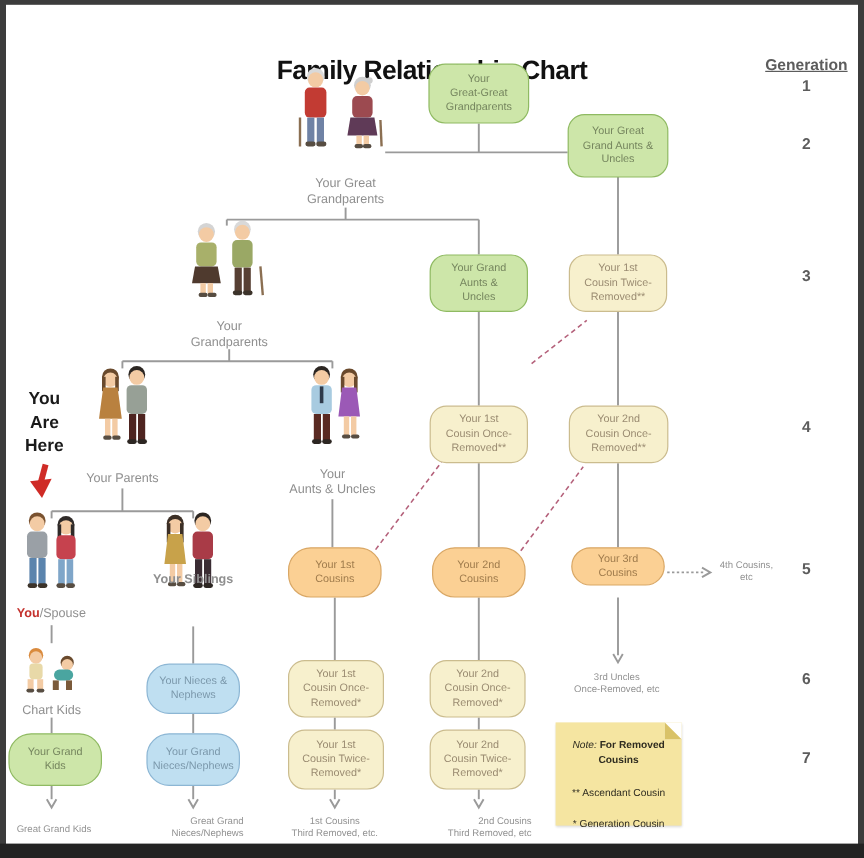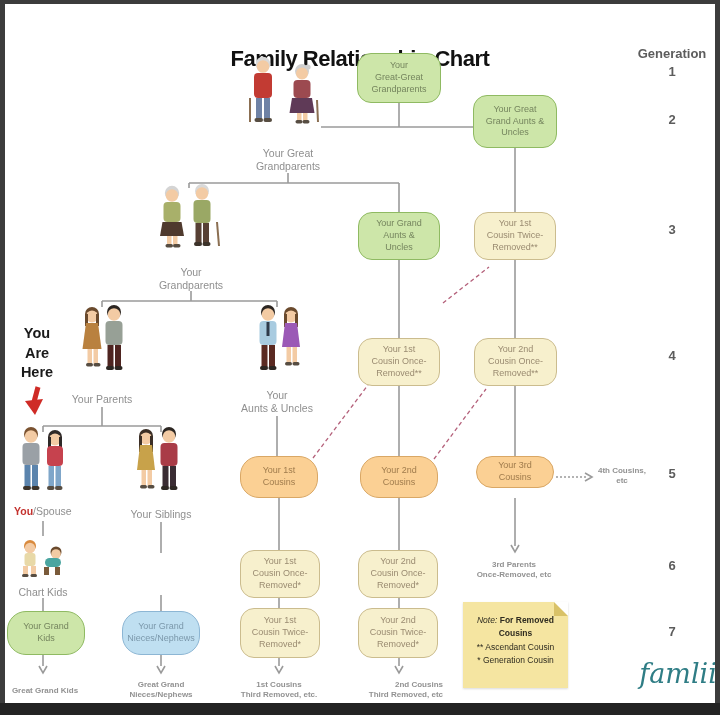--- a/index.html
+++ b/index.html
@@ -11,36 +11,36 @@
   .box{position:absolute;z-index:2;display:flex;align-items:center;justify-content:center;
        text-align:center;font-size:9px;line-height:1.3;padding:1px 6px;box-sizing:border-box;
        border-radius:14px;white-space:pre-line;}
   .box.green {background:var(--green-fill); border:1.5px solid var(--green-border); color:#75855e;}
   .box.cream {background:var(--cream-fill); border:1.5px solid var(--cream-border); color:#9a8b71;}
   .box.orange{background:var(--orange-fill);border:1.5px solid var(--orange-border);color:#9f7b4c;}
   .box.blue  {background:var(--blue-fill);  border:1.5px solid var(--blue-border);  color:#7b98ab;}
   .pill{border-radius:19px;}
   .lbl{position:absolute;z-index:2;color:#8f8f8f;font-size:10.5px;line-height:1.25;
        text-align:center;white-space:pre-line;}
-  .lbl.small{font-size:8px;color:#929292;font-weight:bold;}
+  .lbl.small{font-size:8px;color:#929292;}
   .gen{position:absolute;z-index:2;color:#5c5c5c;font-size:13px;font-weight:700;text-align:center;}
   .yah{position:absolute;left:8px;top:324px;width:58px;z-index:2;text-align:center;
        font-size:14.5px;font-weight:700;color:#1a1a1a;line-height:1.35;white-space:pre-line;}
   .youspouse{position:absolute;left:14px;top:505px;width:92px;z-index:2;
        font-size:10.5px;color:#8f8f8f;}
   .youspouse .you{color:#c4322e;font-weight:700;}
   .note{position:absolute;left:463px;top:602px;width:105px;height:86px;z-index:2;
         background:var(--note-fill);box-sizing:border-box;padding:12px 6px 4px;
         font-size:8.5px;color:#2f2c20;text-align:center;line-height:1.5;
         box-shadow:0 1px 2px rgba(0,0,0,.15);}
   .note .fold{position:absolute;right:0;top:0;width:0;height:0;
         border-left:14px solid #d9c268;border-top:14px solid #ffffff;}
   .note .nt{font-weight:700;}
   .note .np{font-style:italic;font-weight:400;}
-  .note .nl{margin-top:1px;}
+  .note .nl{margin-top:14px;}
   .logo{position:absolute;left:638px;top:658px;width:80px;z-index:2;text-align:center;
         font-family:"DejaVu Serif","Liberation Serif",serif;font-style:italic;
         font-size:27px;color:#2f7d85;}
   svg.overlay{position:absolute;left:0;top:0;z-index:1;}
   svg.ppl{position:absolute;z-index:2;}
 </style>
 </head>
 <body>
 
 <div class="frame">
@@ -99,21 +99,21 @@
       <path d="M313 458 L368 385"></path>
       <path d="M434 459 L486 389"></path>
       <path d="M443 303 L489 267"></path>
     </g>
     <g>
       <line x1="38" y1="387" x2="34" y2="402" stroke="#cf2b26" stroke-width="5"></line>
       <polygon points="25,401 43,399 35,415" fill="#cf2b26"></polygon>
     </g>
   </svg>
 
-  <div class="gen" style="left:630px;top:46px;width:84px;">Generation</div>
+  <div class="gen" style="left:630px;top:46px;width:84px;text-decoration:underline;">Generation</div>
   <div class="gen" style="left:662px;top:64px;width:20px;">1</div>
   <div class="gen" style="left:662px;top:112px;width:20px;">2</div>
   <div class="gen" style="left:662px;top:222px;width:20px;">3</div>
   <div class="gen" style="left:662px;top:348px;width:20px;">4</div>
   <div class="gen" style="left:662px;top:466px;width:20px;">5</div>
   <div class="gen" style="left:662px;top:558px;width:20px;">6</div>
   <div class="gen" style="left:662px;top:624px;width:20px;">7</div>
 
   <div class="box green" style="left:357px;top:53px;width:84px;height:50px;">Your
 Great-Great
@@ -132,20 +132,22 @@
 Removed**</div>
   <div class="box cream" style="left:474px;top:338px;width:83px;height:48px;">Your 2nd
 Cousin Once-
 Removed**</div>
   <div class="box orange pill" style="left:240px;top:456px;width:78px;height:42px;">Your 1st
 Cousins</div>
   <div class="box orange pill" style="left:360px;top:456px;width:78px;height:42px;">Your 2nd
 Cousins</div>
   <div class="box orange pill" style="left:476px;top:456px;width:78px;height:32px;">Your 3rd
 Cousins</div>
+  <div class="box blue pill" style="left:122px;top:553px;width:78px;height:42px;">Your Nieces &amp;
+Nephews</div>
   <div class="box cream" style="left:240px;top:550px;width:80px;height:48px;">Your 1st
 Cousin Once-
 Removed*</div>
   <div class="box cream" style="left:358px;top:550px;width:80px;height:48px;">Your 2nd
 Cousin Once-
 Removed*</div>
   <div class="box green pill" style="left:7px;top:611px;width:78px;height:44px;">Your Grand
 Kids</div>
   <div class="box blue pill" style="left:122px;top:611px;width:78px;height:44px;">Your Grand
 Nieces/Nephews</div>
@@ -292,36 +294,35 @@
 Are
 Here</div>
   <div class="lbl" style="left:243px;top:147px;width:90px;">Your Great
 Grandparents</div>
   <div class="lbl" style="left:156px;top:266px;width:70px;">Your
 Grandparents</div>
   <div class="lbl" style="left:57px;top:393px;width:90px;">Your Parents</div>
   <div class="lbl" style="left:232px;top:389px;width:90px;">Your
 Aunts &amp; Uncles</div>
   <div class="youspouse"><span class="you">You</span><span>/Spouse</span></div>
-  <div class="lbl" style="left:118px;top:508px;width:86px;">Your Siblings</div>
+  <div class="lbl" style="left:118px;top:477px;width:86px;font-weight:bold;">Your Siblings</div>
   <div class="lbl" style="left:8px;top:586px;width:70px;">Chart Kids</div>
   <div class="lbl small" style="left:596px;top:466px;width:52px;">4th Cousins,
 etc</div>
-  <div class="lbl small" style="left:462px;top:560px;width:104px;">3rd Parents
+  <div class="lbl small" style="left:462px;top:560px;width:104px;">3rd Uncles
 Once-Removed, etc</div>
   <div class="lbl small" style="left:2px;top:686px;width:86px;">Great Grand Kids</div>
-  <div class="lbl small" style="left:119px;top:680px;width:84px;">Great Grand
+  <div class="lbl small" style="left:119px;top:680px;width:84px;text-align:right;">Great Grand
 Nieces/Nephews</div>
   <div class="lbl small" style="left:236px;top:680px;width:86px;">1st Cousins
 Third Removed, etc.</div>
   <div class="lbl small" style="left:355px;top:680px;width:88px;text-align:right;">2nd Cousins
 Third Removed, etc</div>
 
   <div class="note">
     <div class="fold"></div>
     <div><span class="np">Note:</span> <span class="nt">For Removed Cousins</span></div>
     <div class="nl">** Ascendant Cousin</div>
     <div class="nl">* Generation Cousin</div>
   </div>
 
-  <div class="logo">famlii</div>
 
 </div>
 
 </body></html>

